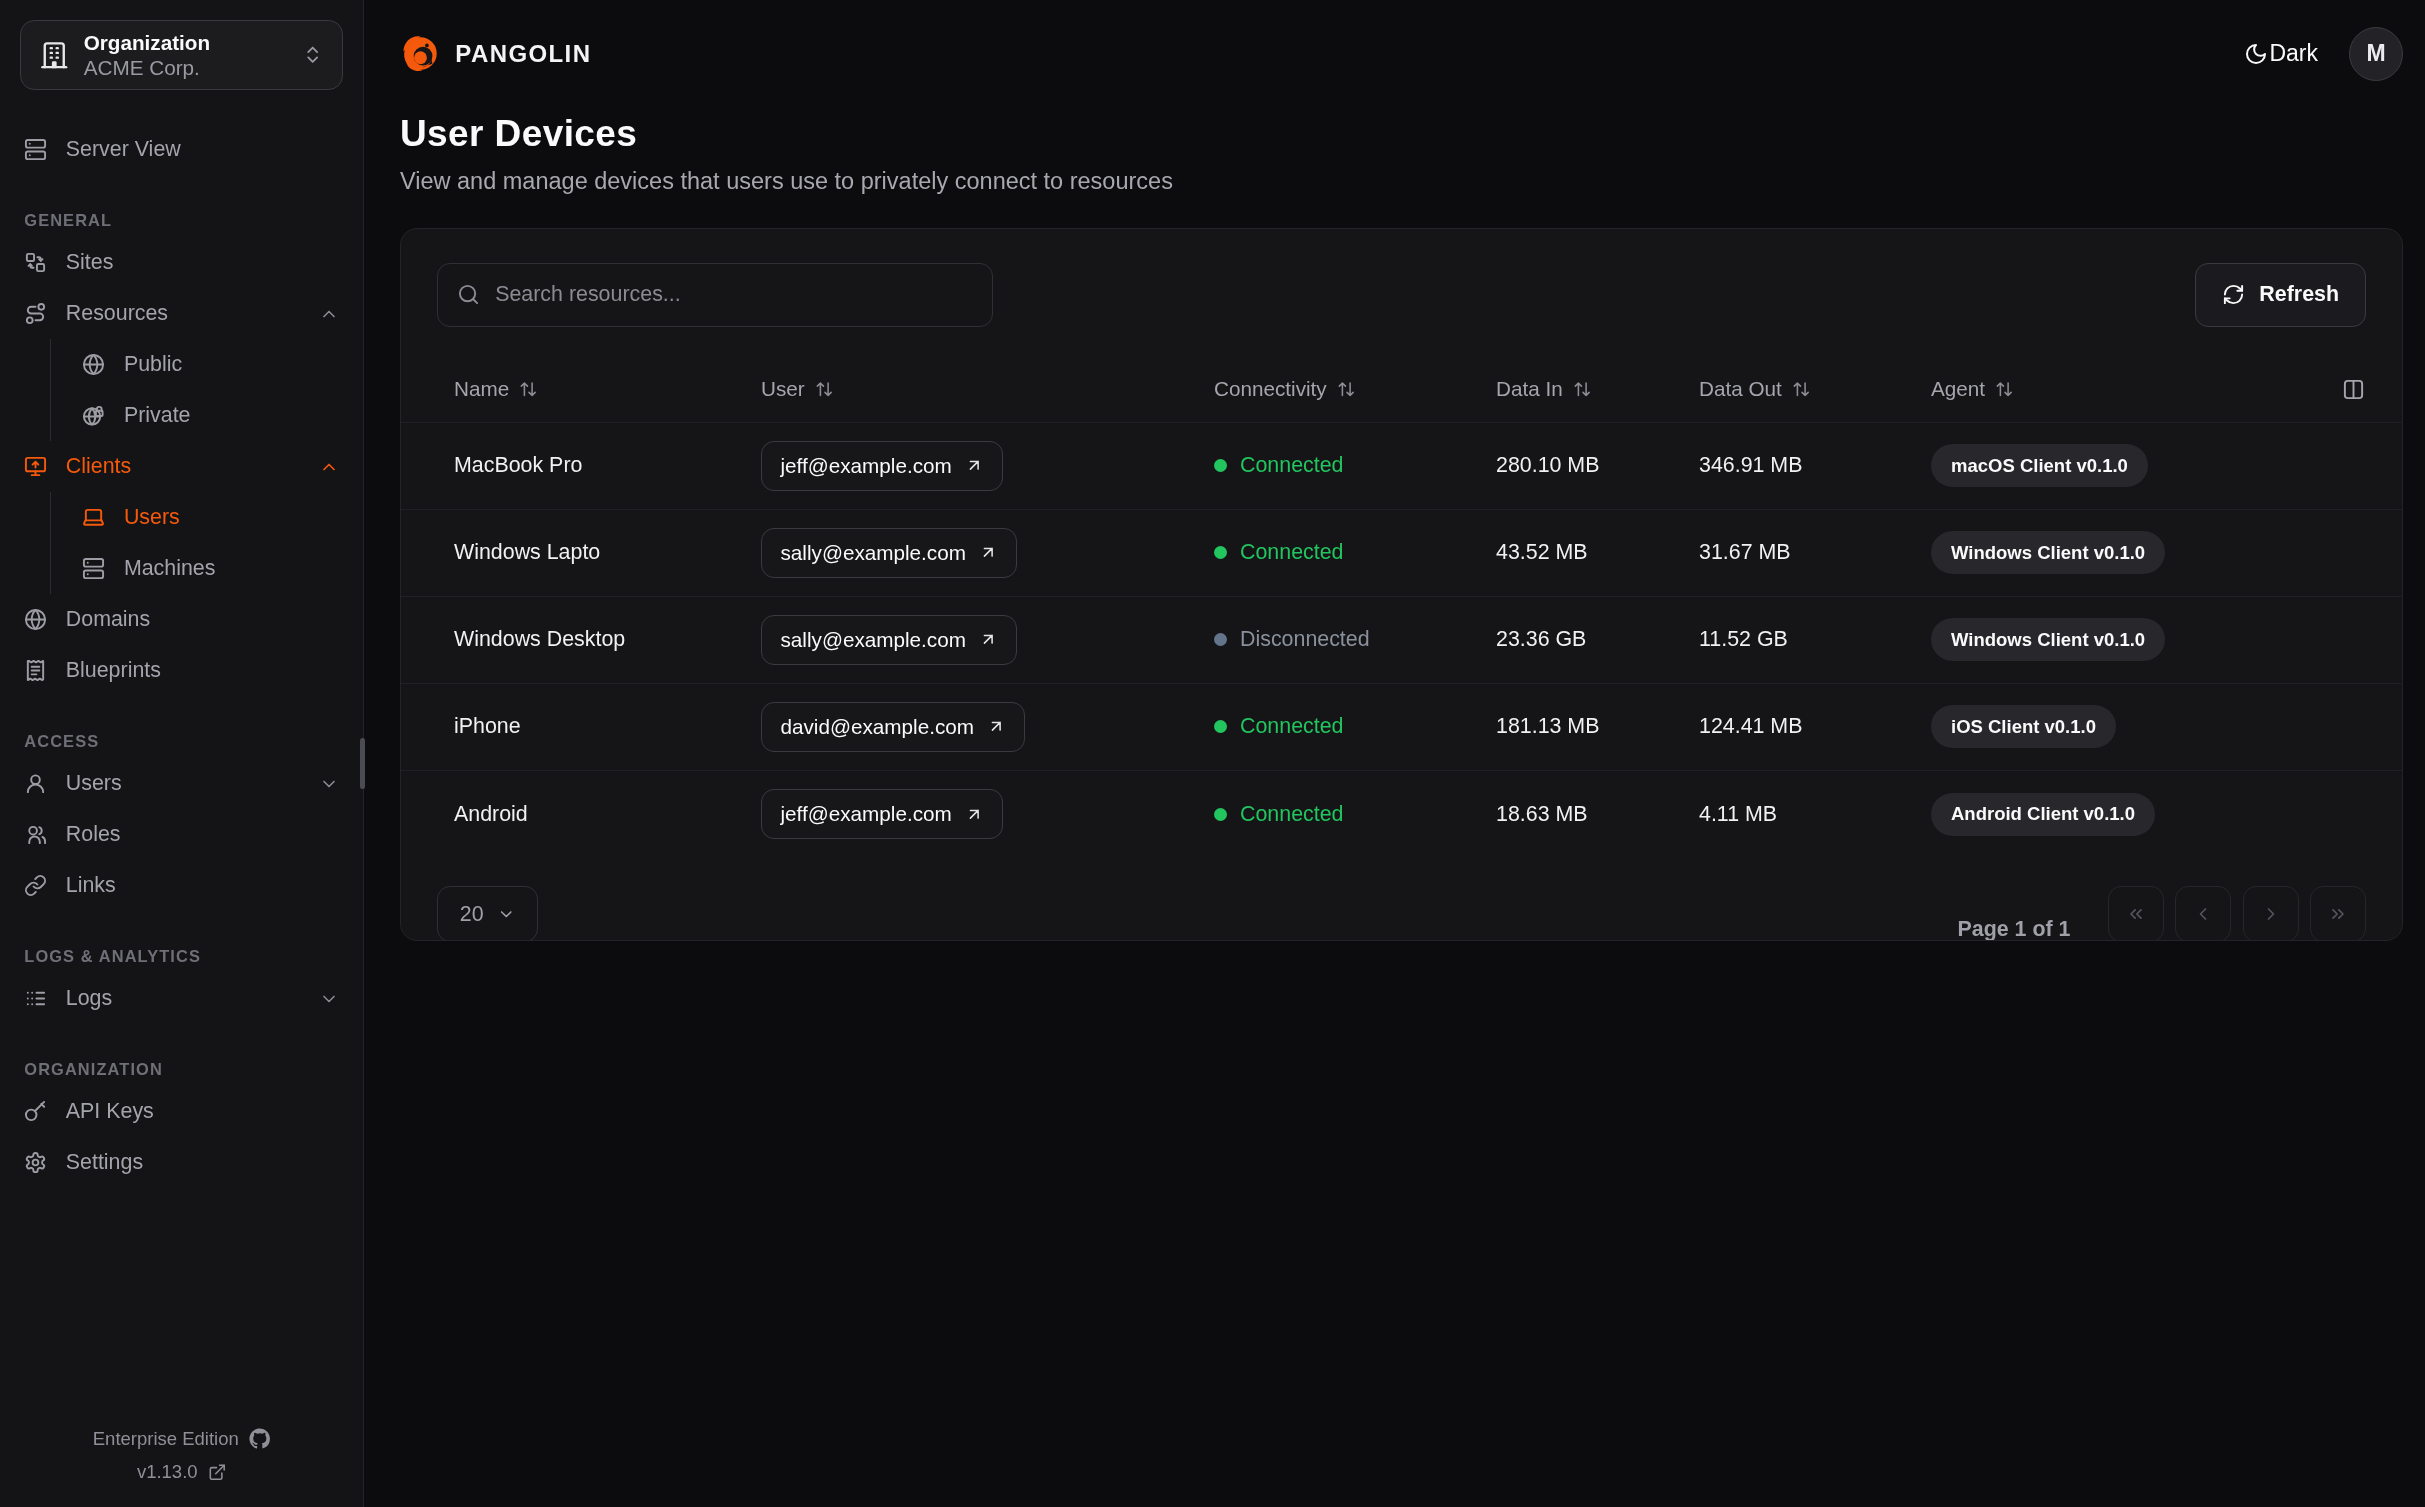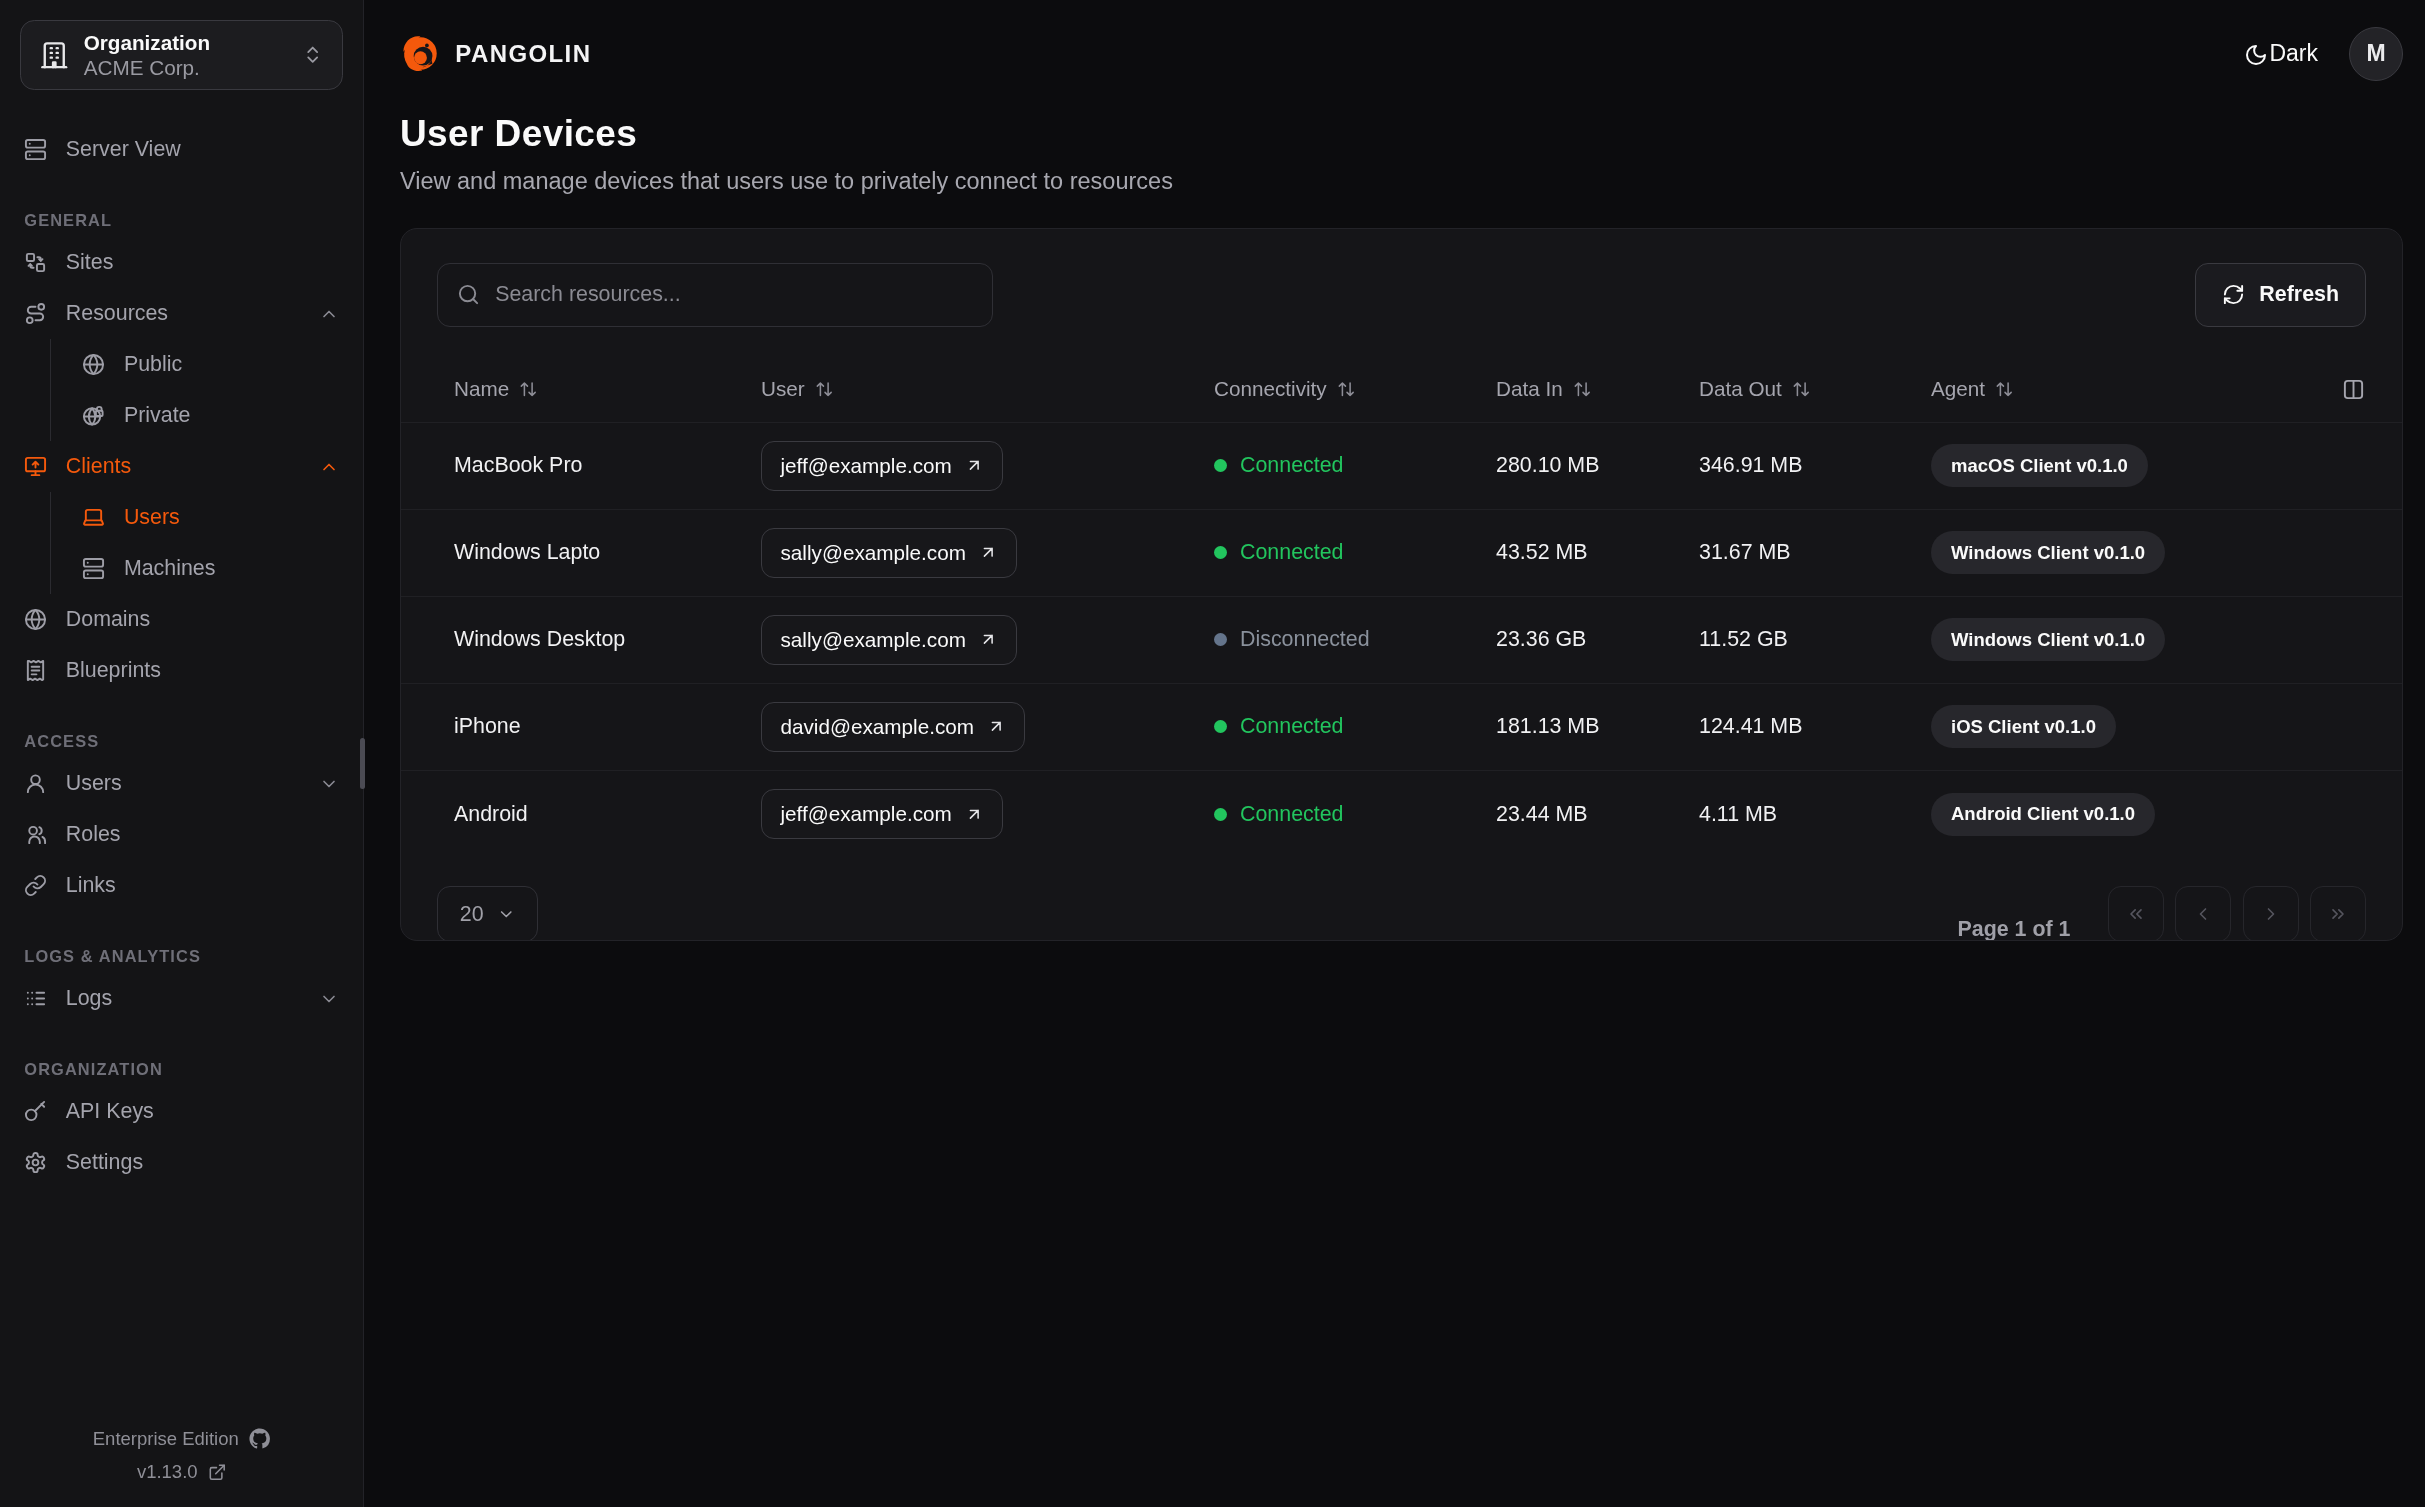--- a/index.html
+++ b/index.html
@@ -86,21 +86,21 @@
     position:absolute;top:738px;left:360px;
     width:5px;height:51px;border-radius:2.9px;background:#4b4b53;z-index:5;
   }
 
   
   .main{flex:1;min-width:0;padding:0 23px 0 36px;position:relative;}
   .topbar{height:107px;display:flex;align-items:center;}
   .brand{display:flex;align-items:center;gap:14.3px;cursor:pointer;}
   .brand-name{font-size:24px;font-weight:bold;letter-spacing:1.4px;color:#f4f4f5;}
   .topbar-right{margin-left:auto;display:flex;align-items:center;gap:31px;}
-  .theme-toggle{display:flex;align-items:flex-end;gap:1px;background:none;border:none;
+  .theme-toggle{display:flex;align-items:center;gap:1px;background:none;border:none;
     color:var(--txt);font-size:23px;font-family:inherit;cursor:pointer;}
   .avatar{
     width:54px;height:54px;border-radius:50%;
     background:#232327;border:0.7px solid #3a3a40;
     display:flex;align-items:center;justify-content:center;
     font-size:23px;font-weight:bold;color:#ececee;cursor:pointer;
   }
 
   .page-title{font-size:37px;font-weight:bold;letter-spacing:0.4px;margin-top:5.7px;}
   .page-subtitle{font-size:23.5px;color:#a8a8b0;margin-top:13px;}
@@ -655,21 +655,21 @@
         <div class="td"><button class="user-btn">
               <span>jeff@example.com</span>
               <svg class="ico" width="18.5" height="18.5" viewBox="0 0 24 24" stroke="currentColor" stroke-width="2" stroke-linecap="round" stroke-linejoin="round" fill="none">
                 <use href="#i-arrow-up-right"></use>
               </svg>
             </button></div>
         <div class="td conn connected">
             <span class="dot"></span>
             <span class="conn-text">Connected</span>
           </div>
-        <div class="td">23.44 MB</div>
+        <div class="td">18.63 MB</div>
         <div class="td">4.11 MB</div>
         <div class="td"><span class="agent-badge">Android Client v0.1.0</span></div>
         <div class="td"></div>
       </div>
     </div>
 
     <div class="card-pagination">
       <div class="pagesize">
         <span>20</span>
         <svg width="18.5" height="18.5" viewBox="0 0 24 24" stroke="currentColor" stroke-width="2" stroke-linecap="round" stroke-linejoin="round" fill="none">

